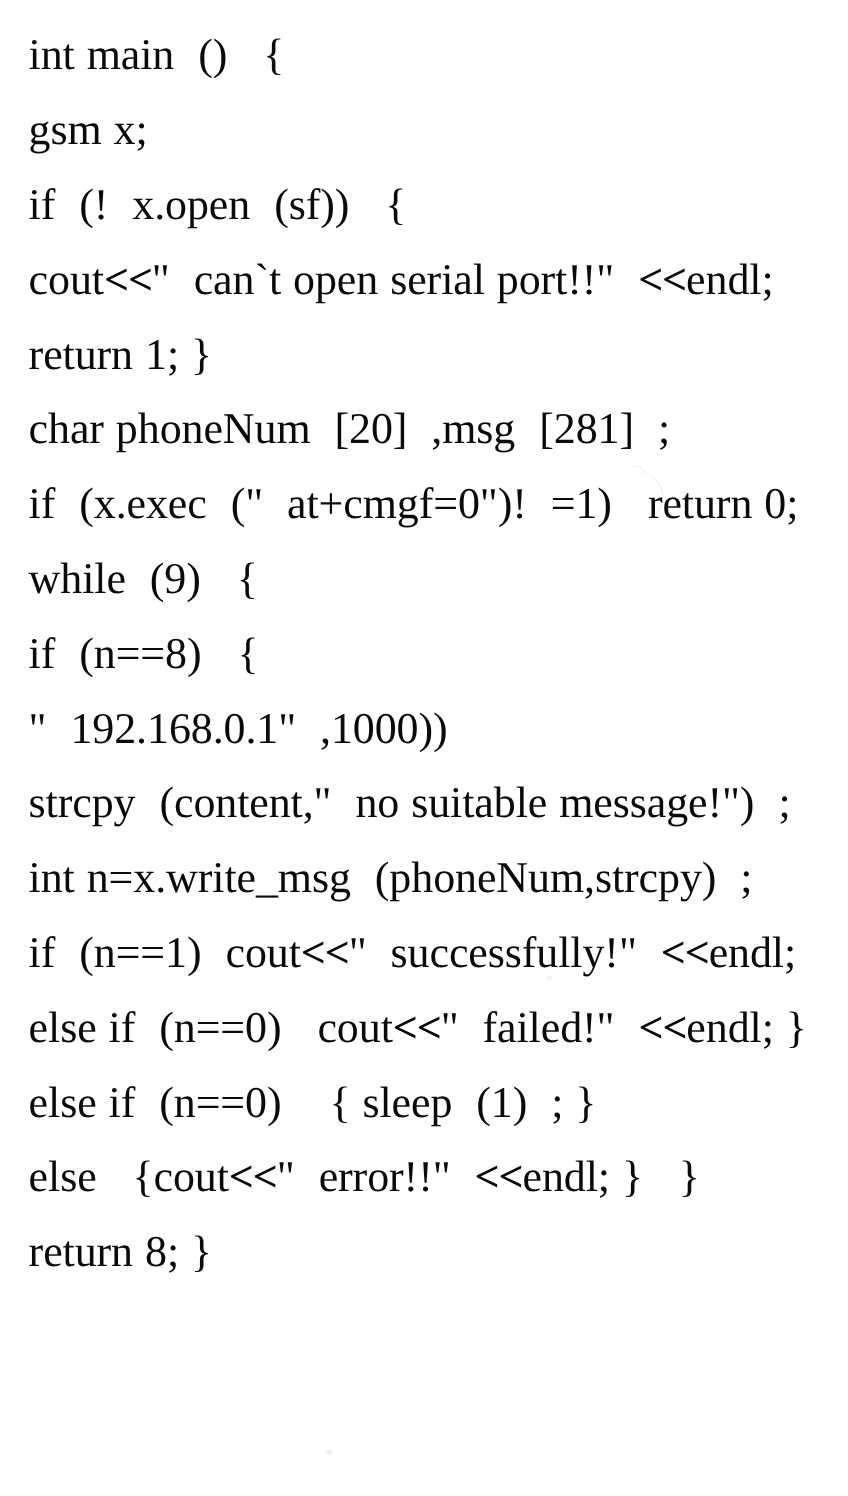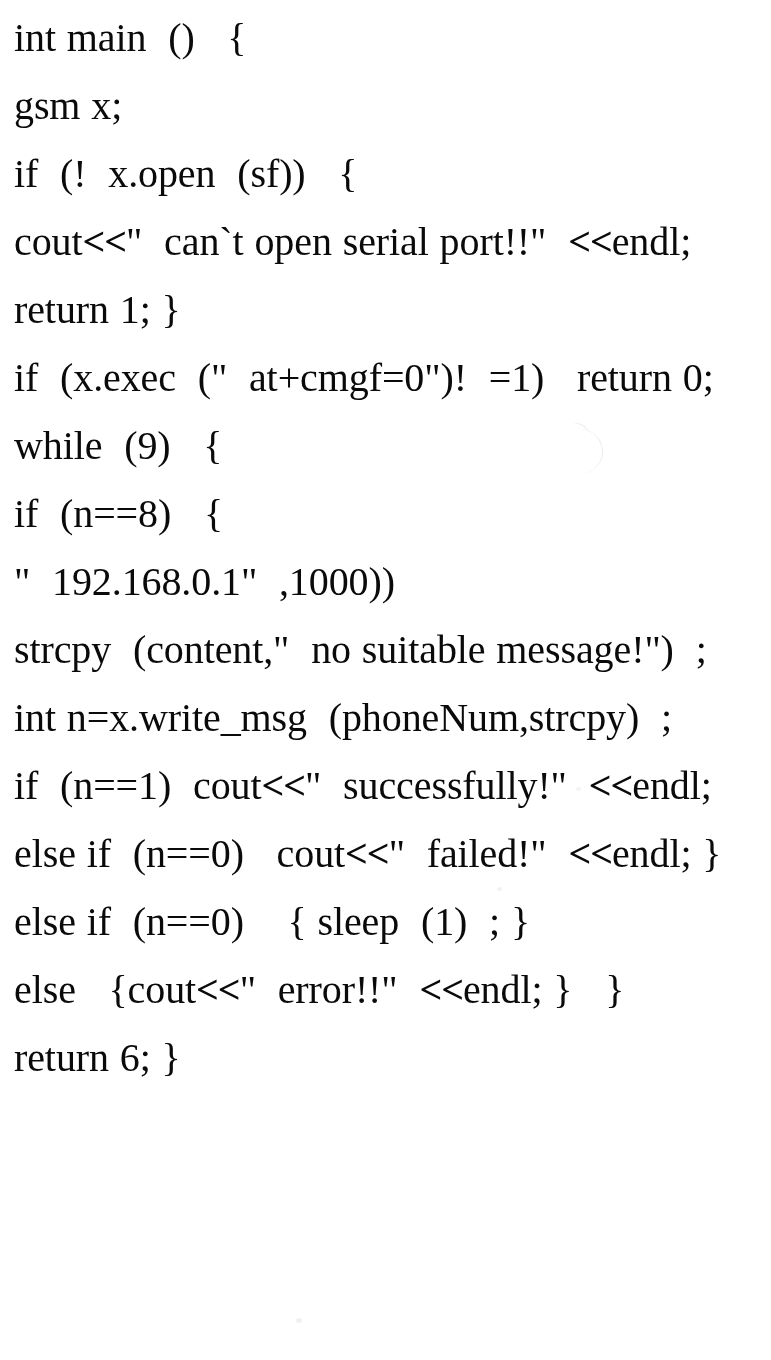--- a/index.html
+++ b/index.html
@@ -14,21 +14,21 @@
     background: #ffffff;
     overflow: hidden;
     font-family: "Liberation Serif", "DejaVu Serif", serif;
     color: #080808;
   }
   #code-listing {
     position: absolute;
     left: 0;
     top: 0;
     width: 643px;
-    padding: 4px;
+    padding: 16px;
     margin: 0;
   }
   .code-line {
     position: relative;
     height: 68px;
     line-height: 68px;
     padding-left: 10px;
     white-space: pre;
     font-size: 40px;
     letter-spacing: -0.1px;
@@ -95,31 +95,32 @@
 <body>
 
 <div id="page">
 
   <div id="code-listing">
     <div class="code-line">int main  ()   {</div>
     <div class="code-line">gsm x;</div>
     <div class="code-line">if  (!  x.open  (sf))   {</div>
     <div class="code-line">cout<span class="op">&lt;&lt;</span>"  can`t open serial port!!"  <span class="op">&lt;&lt;</span>endl;</div>
     <div class="code-line">return 1; }</div>
+    <div class="code-line">char phoneNum  [20]  ,msg  [281]  ;</div>
     <div class="code-line">if  (x.exec  ("  at+cmgf=0")!  =1)   return 0;</div>
     <div class="code-line">while  (9)   {</div>
     <div class="code-line">if  (n==8)   {</div>
     <div class="code-line">"  192.168.0.1"  ,1000))</div>
     <div class="code-line">strcpy  (content,"  no suitable message!")  ;</div>
     <div class="code-line">int n=x.write_msg  (phoneNum,strcpy)  ;</div>
     <div class="code-line">if  (n==1)  cout<span class="op">&lt;&lt;</span>"  successfully!"  <span class="op">&lt;&lt;</span>endl;</div>
     <div class="code-line">else if  (n==0)   cout<span class="op">&lt;&lt;</span>"  failed!"  <span class="op">&lt;&lt;</span>endl; }</div>
     <div class="code-line">else if  (n==0)    { sleep  (1)  ; }</div>
     <div class="code-line">else   {cout<span class="op">&lt;&lt;</span>"  error!!"  <span class="op">&lt;&lt;</span>endl; }   }</div>
-    <div class="code-line">return 6; }</div>
+    <div class="code-line">return 8; }</div>
   </div>
 
   <div class="artifact" id="artifact-1"></div>
   <div class="artifact" id="artifact-2"></div>
   <div class="artifact" id="artifact-3"></div>
   <div class="artifact" id="artifact-4"></div>
   <div class="artifact" id="artifact-5"></div>
 
 </div>
 

